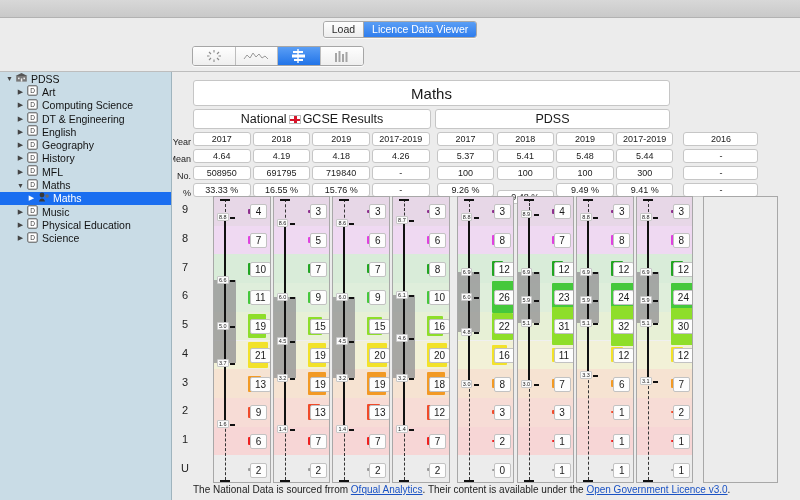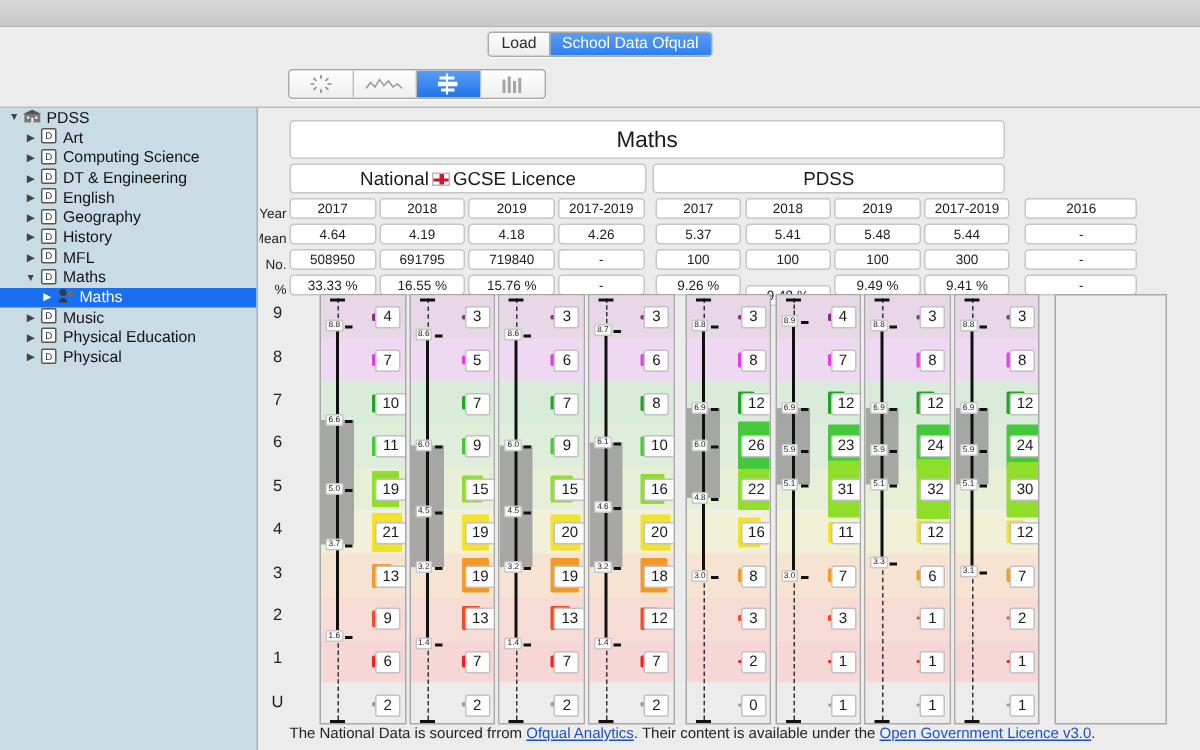--- a/index.html
+++ b/index.html
@@ -134,21 +134,21 @@
 </head>
 <body>
 
 <div id="app">
 
   <div class="titlebar"></div>
 
   <div class="tabstrip">
     <div class="tabs" id="tabs-host">
         <div class="tab">Load</div>
-        <div class="tab active">School Data Ofqual</div>
+        <div class="tab active">Licence Data Viewer</div>
       </div>
   </div>
 
   <div class="toolbar">
     <div class="yearbox">
       <span>2019 - 2020</span>
     </div>
     <div class="stepper">
       <span>▲</span>
       <span>▼</span>
@@ -355,42 +355,42 @@
               <text x="5.5" y="7.8" font-size="6.5" text-anchor="middle" fill="#333" font-family="Liberation Sans, sans-serif">D</text>
             </svg></span>
           <span>Physical Education</span>
         </div>
         <div class="trow" style="padding-left: 15px;">
           <span class="tw">▶</span>
           <span class="ticon"><svg width="11" height="11" viewBox="0 0 11 11">
               <rect x=".8" y=".8" width="9.4" height="9.4" rx="1" fill="#fff" stroke="#555"></rect>
               <text x="5.5" y="7.8" font-size="6.5" text-anchor="middle" fill="#333" font-family="Liberation Sans, sans-serif">D</text>
             </svg></span>
-          <span>Physical</span>
+          <span>Science</span>
         </div>
       </div>
   </div>
 
   <div class="content">
 
     <div class="rowlabels" style="position:absolute;left:0;top:60px;width:18px;">
       <div class="rlab">Year</div>
       <div class="rlab">Mean</div>
       <div class="rlab">No.</div>
       <div class="rlab">%</div>
     </div>
 
     <div class="cellbox bigtitle" style="position:absolute;left:20px;top:8px;width:477px;">
       <span>Maths</span>
     </div>
 
     <div class="cellbox group" style="position:absolute;left:20px;top:37px;width:238px;">
       <span>National</span>
       <span class="flag"></span>
-      <span>GCSE Licence</span>
+      <span>GCSE Results</span>
     </div>
     <div class="cellbox group" style="position:absolute;left:262px;top:37px;width:235px;">
       <span>PDSS</span>
     </div>
 
     <div id="header-host">
         <div class="cellbox hcell" style="position: absolute; left: 20px; top: 60px; width: 57.5px;">2017</div>
         <div class="cellbox hcell" style="position: absolute; left: 79.7px; top: 60px; width: 57.5px;">2018</div>
         <div class="cellbox hcell" style="position: absolute; left: 139.4px; top: 60px; width: 57.5px;">2019</div>
         <div class="cellbox hcell" style="position: absolute; left: 199.1px; top: 60px; width: 57.5px;">2017-2019</div>

